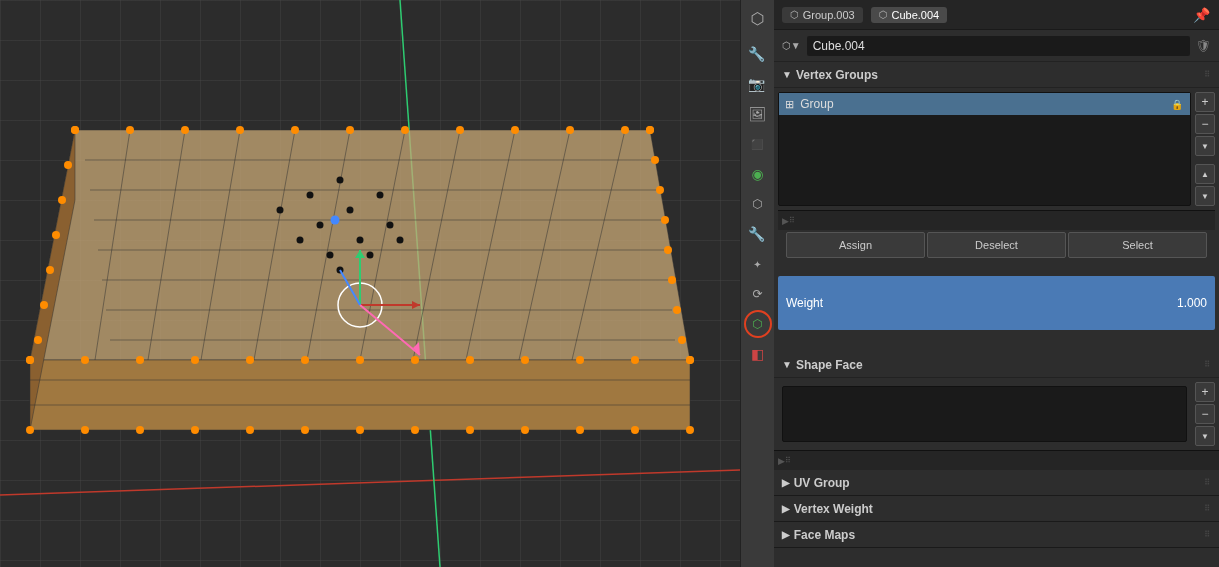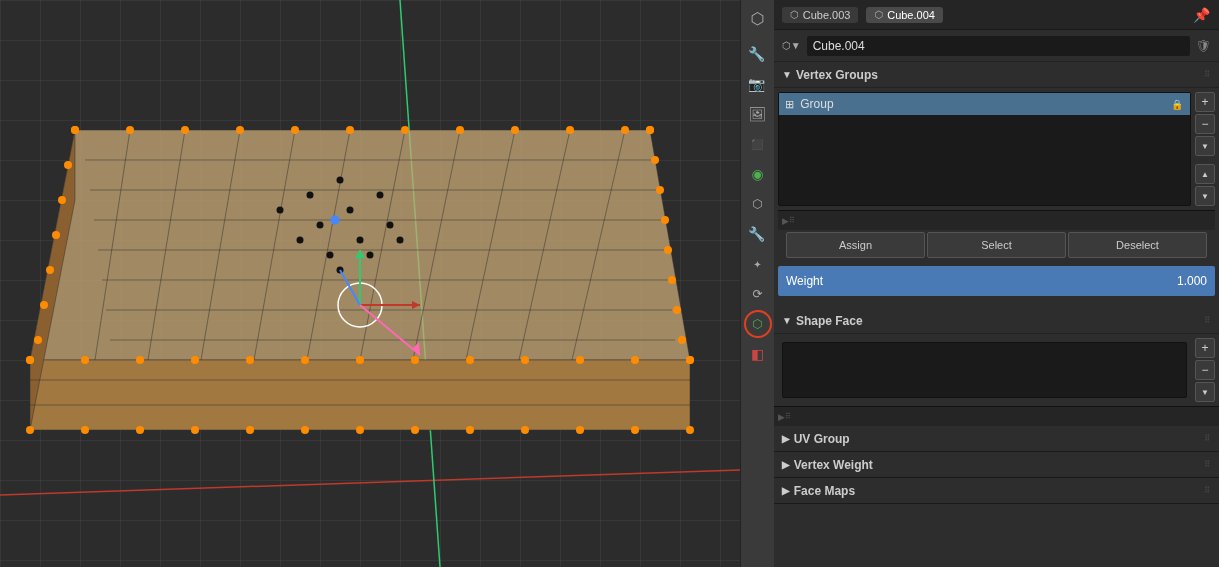--- a/index.html
+++ b/index.html
@@ -235,35 +235,35 @@
       display: flex;
       align-items: center;
       justify-content: center;
       cursor: pointer;
     }
 
     
     .weight-row {
       display: flex;
       align-items: center;
-      margin: 8px 0;
+      margin: 18px 0;
       background: #4a7ab5;
       border-radius: 2px;
       overflow: hidden;
     }
 
     .weight-label {
       flex: 1;
       padding: 4px 8px;
       color: #fff;
       font-size: 12px;
     }
 
     .weight-value {
-      padding: 8px 8px;
+      padding: 20px 8px;
       color: #fff;
       font-size: 12px;
     }
 
     
     .shape-keys-content {
       background: #2d2d2d;
     }
 
     .shape-keys-list {
@@ -462,21 +462,21 @@
 
     <div class="toolbar-icon highlighted" style="font-size:12px; color:#4caf50;">⬡</div>
     <div class="toolbar-icon" style="color:#c44;">◧</div>
   </div>
 
   <div class="properties-panel">
 
     <div class="top-header">
       <div class="header-tab">
         <span style="color:#aaa; font-size:10px;">⬡</span>
-        <span>Cube.003</span>
+        <span>Group.003</span>
       </div>
       <div class="header-tab active">
         <span style="color:#aaa; font-size:10px;">⬡</span>
         <span>Cube.004</span>
       </div>
       <div class="header-pin">📌</div>
     </div>
 
     <div class="object-header">
       <span style="color:#aaa; font-size:10px;">⬡▼</span>
@@ -514,24 +514,24 @@
       <div class="scroll-area">
         <span style="color:#555; font-size:9px;">▶</span>
         <span class="scroll-dots">⠿</span>
       </div>
 
       <div class="action-buttons-row">
         <div class="action-btn">
           <span>Assign</span>
         </div>
         <div class="action-btn">
-          <span>Select</span>
+          <span>Deselect</span>
         </div>
         <div class="action-btn">
-          <span>Deselect</span>
+          <span>Select</span>
         </div>
       </div>
 
       <div class="weight-row">
         <span class="weight-label">Weight</span>
         <span class="weight-value">1.000</span>
       </div>
     </div>
 
     <div class="section-header">

